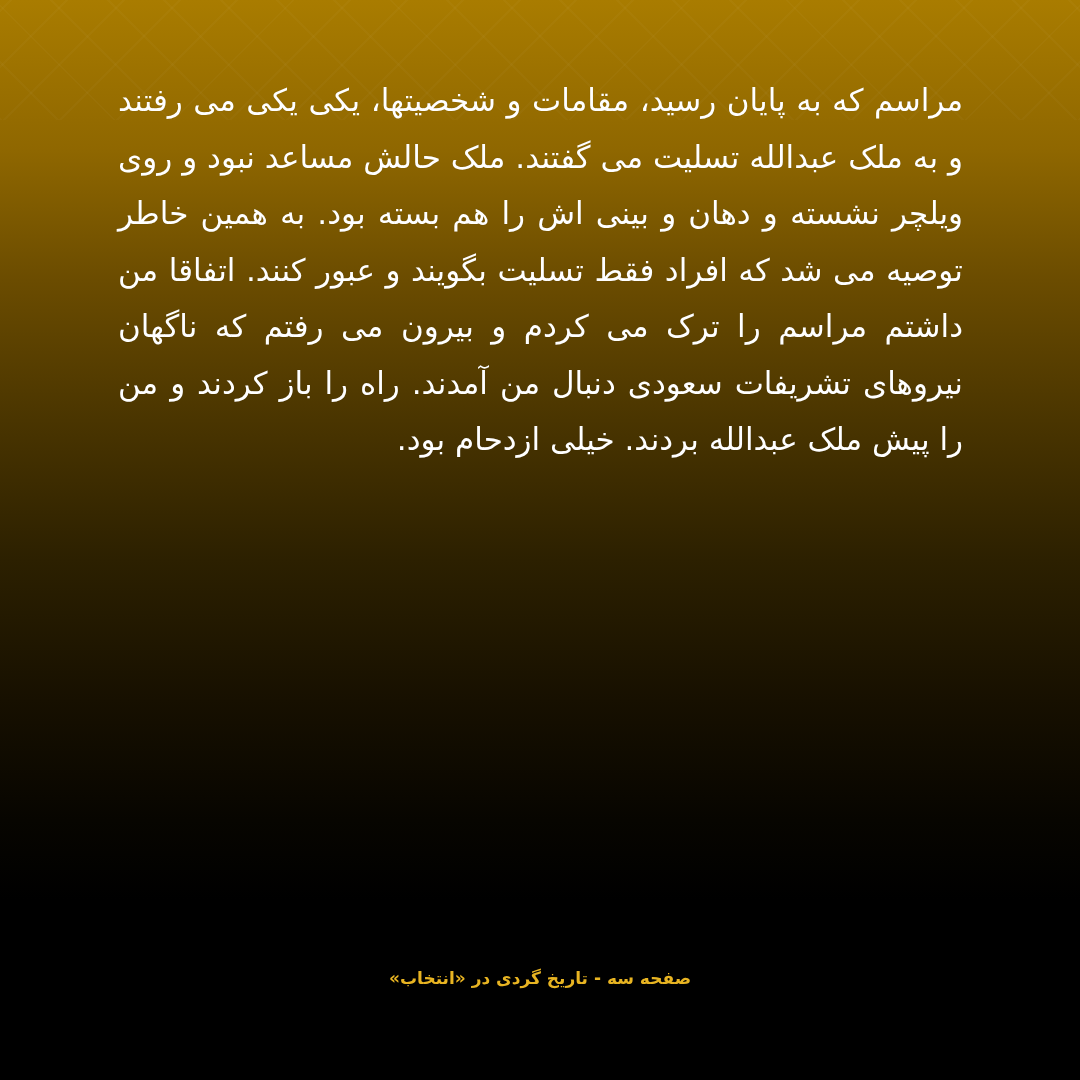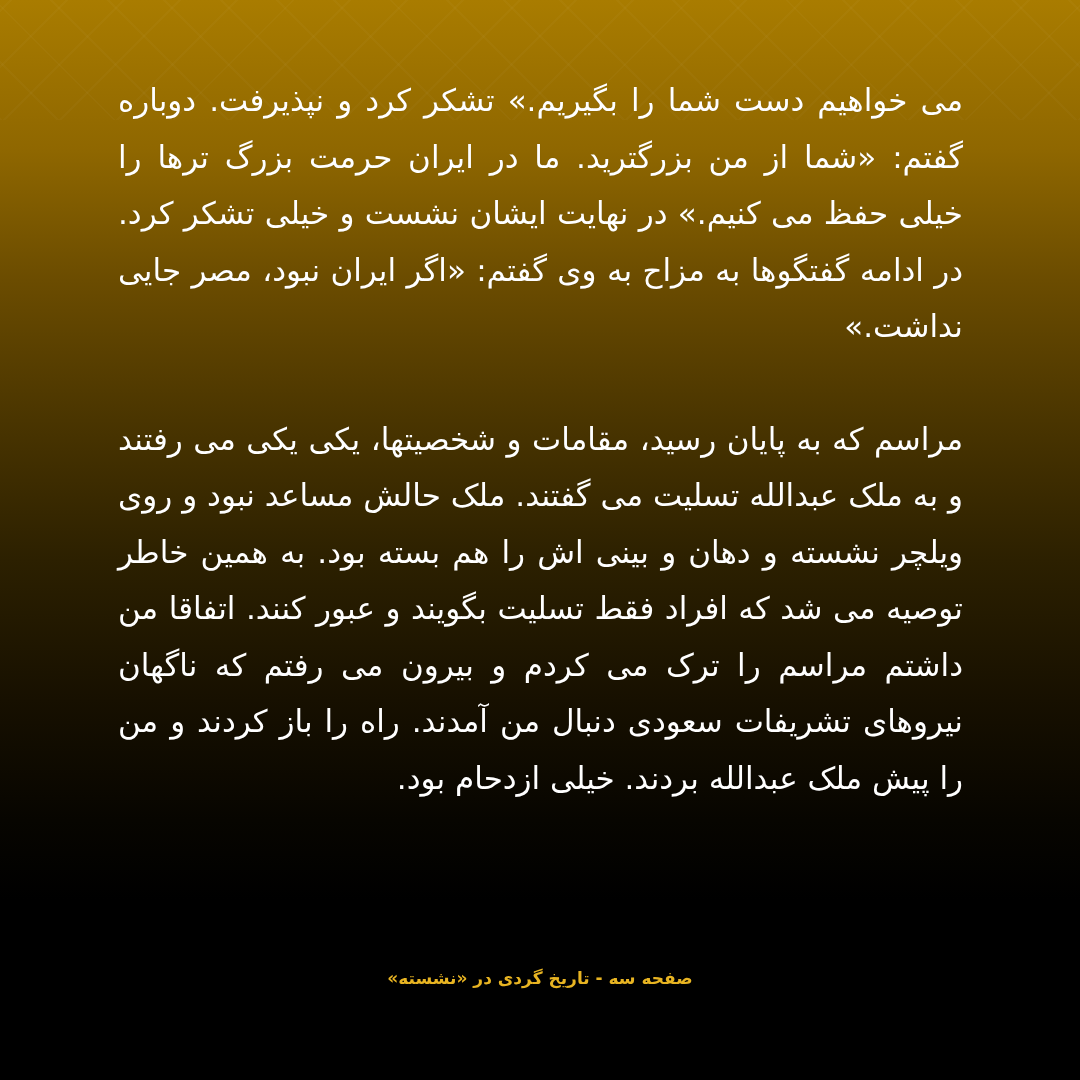--- a/index.html
+++ b/index.html
@@ -63,17 +63,16 @@
       font-size: 17px;
       font-weight: bold;
     }
   </style>
 </head>
 <body>
 
 <div class="pattern"></div>
 
 <main class="content">
-  <p class="para">می خواهیم دست شما را بگیریم.» تشکر کرد و نپذیرفت. دوباره گفتم: «شما از من بزرگترید. ما در ایران حرمت بزرگ ترها را خیلی حفظ می کنیم.» در نهایت ایشان نشست و خیلی تشکر کرد. در ادامه گفتگوها به مزاح به وی گفتم: «اگر ایران نبود، مصر جایی نداشت.»</p>
   <p class="para">مراسم که به پایان رسید، مقامات و شخصیتها، یکی یکی می رفتند و به ملک عبدالله تسلیت می گفتند. ملک حالش مساعد نبود و روی ویلچر نشسته و دهان و بینی اش را هم بسته بود. به همین خاطر توصیه می شد که افراد فقط تسلیت بگویند و عبور کنند. اتفاقا من داشتم مراسم را ترک می کردم و بیرون می رفتم که ناگهان نیروهای تشریفات سعودی دنبال من آمدند. راه را باز کردند و من را پیش ملک عبدالله بردند. خیلی ازدحام بود.</p>
 </main>
 
-<div class="footer">صفحه سه - تاریخ گردی در «نشسته»</div>
+<div class="footer">صفحه سه - تاریخ گردی در «انتخاب»</div>
 
 </body></html>

